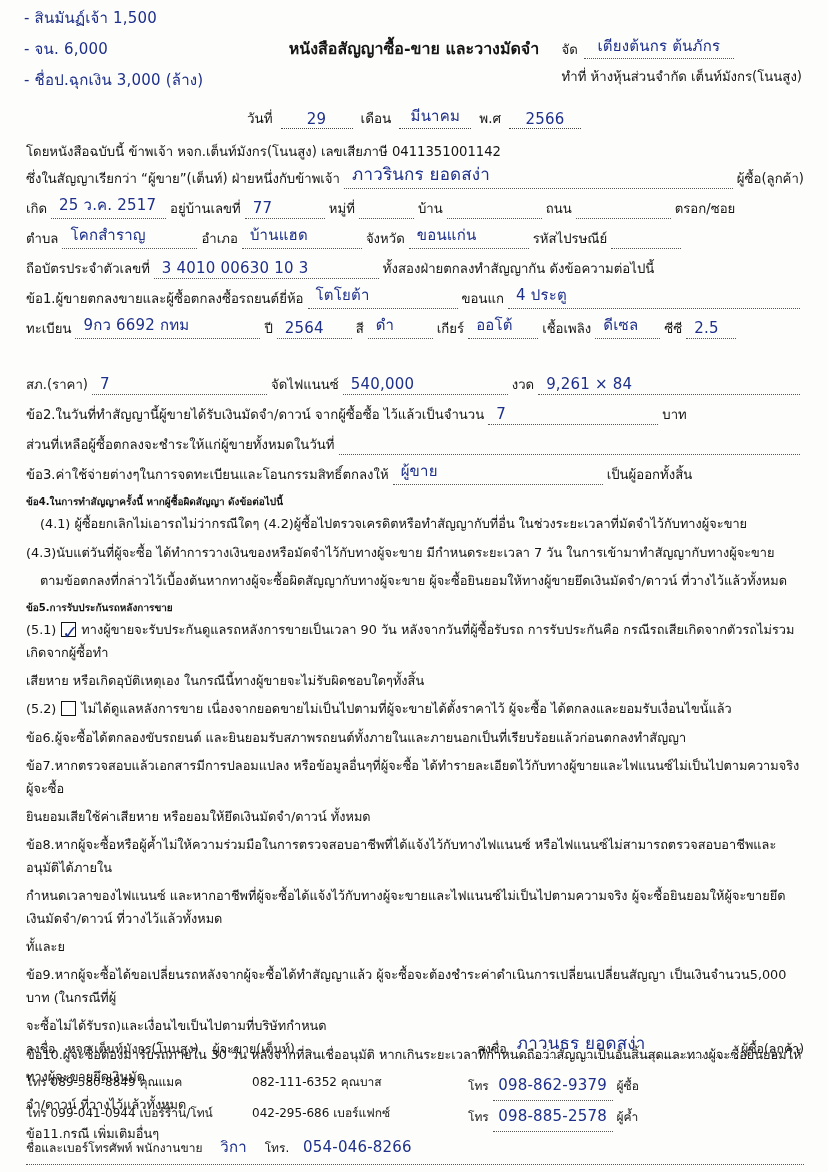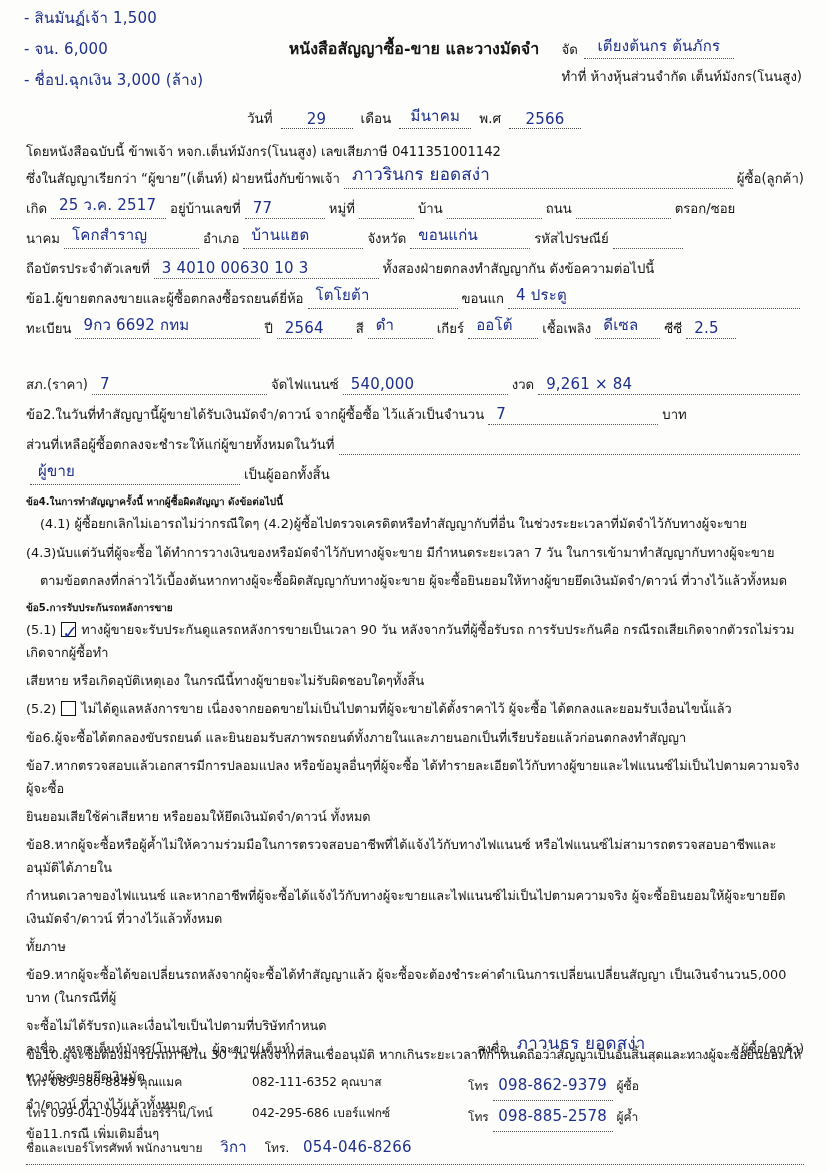--- a/index.html
+++ b/index.html
@@ -142,21 +142,21 @@
           <span class="hw"></span>
         </span>
       <span class="txt">บ้าน</span>
       <span class="fill" style="max-width:95px;"></span>
       <span class="txt">ถนน</span>
       <span class="fill" style="max-width:95px;"></span>
       <span class="txt">ตรอก/ซอย</span>
     </div>
 
     <div class="line">
-      <span class="txt">นาคม</span>
+      <span class="txt">ตำบล</span>
       <span class="fill" style="max-width:135px;">
           <span class="hw">โคกสำราญ</span>
         </span>
       <span class="txt">อำเภอ</span>
       <span class="fill" style="max-width:120px;">
           <span class="hw">บ้านแฮด</span>
         </span>
       <span class="txt">จังหวัด</span>
       <span class="fill" style="max-width:120px;">
           <span class="hw">ขอนแก่น</span>
@@ -233,20 +233,21 @@
         </span>
       <span class="txt">บาท</span>
     </div>
 
     <div class="line">
       <span class="txt">ส่วนที่เหลือผู้ซื้อตกลงจะชำระให้แก่ผู้ขายทั้งหมดในวันที่</span>
       <span class="fill"></span>
     </div>
 
     <div class="line">
+      <span class="txt">ข้อ3.ค่าใช้จ่ายต่างๆในการจดทะเบียนและโอนกรรมสิทธิ์ตกลงให้</span>
       <span class="fill" style="max-width:210px;">
           <span class="hw">ผู้ขาย</span>
         </span>
       <span class="txt">เป็นผู้ออกทั้งสิ้น</span>
     </div>
 
     <div class="sec-title">ข้อ4.ในการทำสัญญาครั้งนี้ หากผู้ซื้อผิดสัญญา ดังข้อต่อไปนี้</div>
     <div class="para ind">(4.1) ผู้ซื้อยกเลิกไม่เอารถไม่ว่ากรณีใดๆ (4.2)ผู้ซื้อไปตรวจเครดิตหรือทำสัญญากับที่อื่น ในช่วงระยะเวลาที่มัดจำไว้กับทางผู้จะขาย</div>
     <div class="para">(4.3)นับแต่วันที่ผู้จะซื้อ ได้ทำการวางเงินของหรือมัดจำไว้กับทางผู้จะขาย มีกำหนดระยะเวลา 7 วัน ในการเข้ามาทำสัญญากับทางผู้จะขาย</div>
     <div class="para ind">ตามข้อตกลงที่กล่าวไว้เบื้องต้นหากทางผู้จะซื้อผิดสัญญากับทางผู้จะขาย ผู้จะซื้อยินยอมให้ทางผู้ขายยึดเงินมัดจำ/ดาวน์ ที่วางไว้แล้วทั้งหมด</div>
@@ -258,21 +259,21 @@
     <div class="para">เสียหาย หรือเกิดอุบัติเหตุเอง ในกรณีนี้ทางผู้ขายจะไม่รับผิดชอบใดๆทั้งสิ้น</div>
     <div class="para">
       <span>(5.2)</span><span class="chk"></span><span>ไม่ได้ดูแลหลังการขาย เนื่องจากยอดขายไม่เป็นไปตามที่ผู้จะขายได้ตั้งราคาไว้ ผู้จะซื้อ ได้ตกลงและยอมรับเงื่อนไขนั้แล้ว</span>
     </div>
 
     <div class="para">ข้อ6.ผู้จะซื้อได้ตกลองขับรถยนต์ และยินยอมรับสภาพรถยนต์ทั้งภายในและภายนอกเป็นที่เรียบร้อยแล้วก่อนตกลงทำสัญญา</div>
     <div class="para">ข้อ7.หากตรวจสอบแล้วเอกสารมีการปลอมแปลง หรือข้อมูลอื่นๆที่ผู้จะซื้อ ได้ทำรายละเอียดไว้กับทางผู้ขายและไฟแนนซ์ไม่เป็นไปตามความจริง ผู้จะซื้อ</div>
     <div class="para">ยินยอมเสียใช้ค่าเสียหาย หรือยอมให้ยึดเงินมัดจำ/ดาวน์ ทั้งหมด</div>
     <div class="para">ข้อ8.หากผู้จะซื้อหรือผู้ค้ำไม่ให้ความร่วมมือในการตรวจสอบอาชีพที่ได้แจ้งไว้กับทางไฟแนนซ์ หรือไฟแนนซ์ไม่สามารถตรวจสอบอาชีพและอนุมัติได้ภายใน</div>
     <div class="para">กำหนดเวลาของไฟแนนซ์ และหากอาชีพที่ผู้จะซื้อได้แจ้งไว้กับทางผู้จะขายและไฟแนนซ์ไม่เป็นไปตามความจริง ผู้จะซื้อยินยอมให้ผู้จะขายยึดเงินมัดจำ/ดาวน์ ที่วางไว้แล้วทั้งหมด</div>
-    <div class="para">ทั้ยภาษ</div>
+    <div class="para">ทั้และย</div>
     <div class="para">ข้อ9.หากผู้จะซื้อได้ขอเปลี่ยนรถหลังจากผู้จะซื้อได้ทำสัญญาแล้ว ผู้จะซื้อจะต้องชำระค่าดำเนินการเปลี่ยนเปลี่ยนสัญญา เป็นเงินจำนวน5,000 บาท (ในกรณีที่ผู้</div>
     <div class="para">จะซื้อไม่ได้รับรถ)และเงื่อนไขเป็นไปตามที่บริษัทกำหนด</div>
     <div class="para">ข้อ10.ผู้จะซื้อต้องมารับรถภายใน 30 วัน หลังจากที่สินเชื่ออนุมัติ หากเกินระยะเวลาที่กำหนดถือว่าสัญญาเป็นอันสิ้นสุดและทางผู้จะซื้อยินยอมให้ทางผู้จะขายยึดเงินมัด</div>
     <div class="para">จำ/ดาวน์ ที่วางไว้แล้วทั้งหมด</div>
     <div class="para">ข้อ11.กรณี เพิ่มเติมอื่นๆ</div>
 
     <div class="blankline"></div>
     <div class="blankline"></div>
 
   </div>

